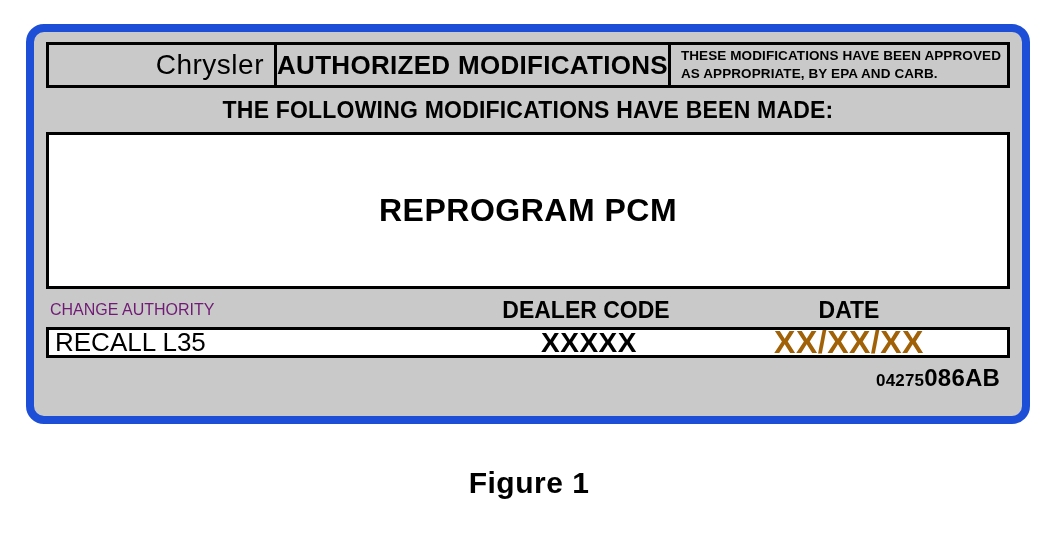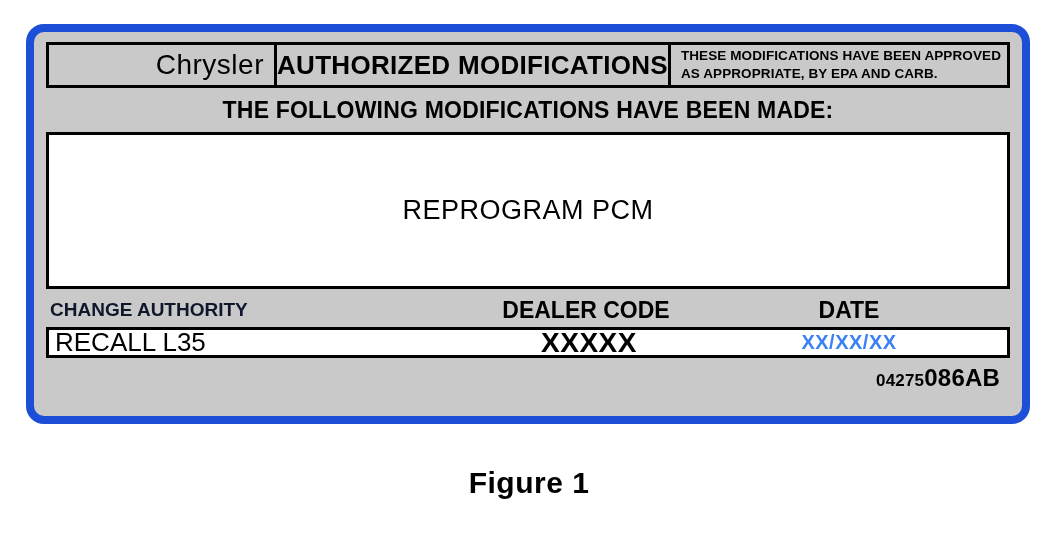--- a/index.html
+++ b/index.html
@@ -108,39 +108,39 @@
   .mod-box {
     height: 157px;
     background: #ffffff;
     border: 3px solid #000;
     box-sizing: border-box;
     display: flex;
     align-items: center;
     justify-content: center;
   }
   .mod-text {
-    font-size: 27px;
-    color: #000;
-    font-weight: 400;
+    font-size: 32px;
+    color: #000;
+    font-weight: 700;
     letter-spacing: 0.5px;
     text-align: right;
   }
 
   
   .col-headers {
     display: flex;
     height: 34px;
     align-items: center;
     margin-top: 4px;
   }
   .ch-authority {
     width: 390px;
-    font-size: 19px;
-    font-weight: bold;
-    color: #0f172a;
+    font-size: 16px;
+    font-weight: normal;
+    color: #701a75;
     padding-left: 4px;
     box-sizing: border-box;
   }
   .ch-dealer {
     width: 300px;
     text-align: center;
     font-size: 23px;
     font-weight: bold;
     color: #000;
   }
@@ -175,23 +175,23 @@
     width: 300px;
     text-align: center;
     font-size: 28px;
     font-weight: bold;
     color: #000;
     letter-spacing: 0.5px;
   }
   .v-date {
     flex: 1 1 auto;
     text-align: center;
-    font-size: 20px;
-    font-weight: bold;
-    color: #3b82f6;
+    font-size: 32px;
+    font-weight: bold;
+    color: #a16207;
     padding-right: 48px;
     box-sizing: border-box;
     letter-spacing: 0.5px;
   }
 
   
   .partno-row {
     display: flex;
     justify-content: flex-end;
     align-items: baseline;

